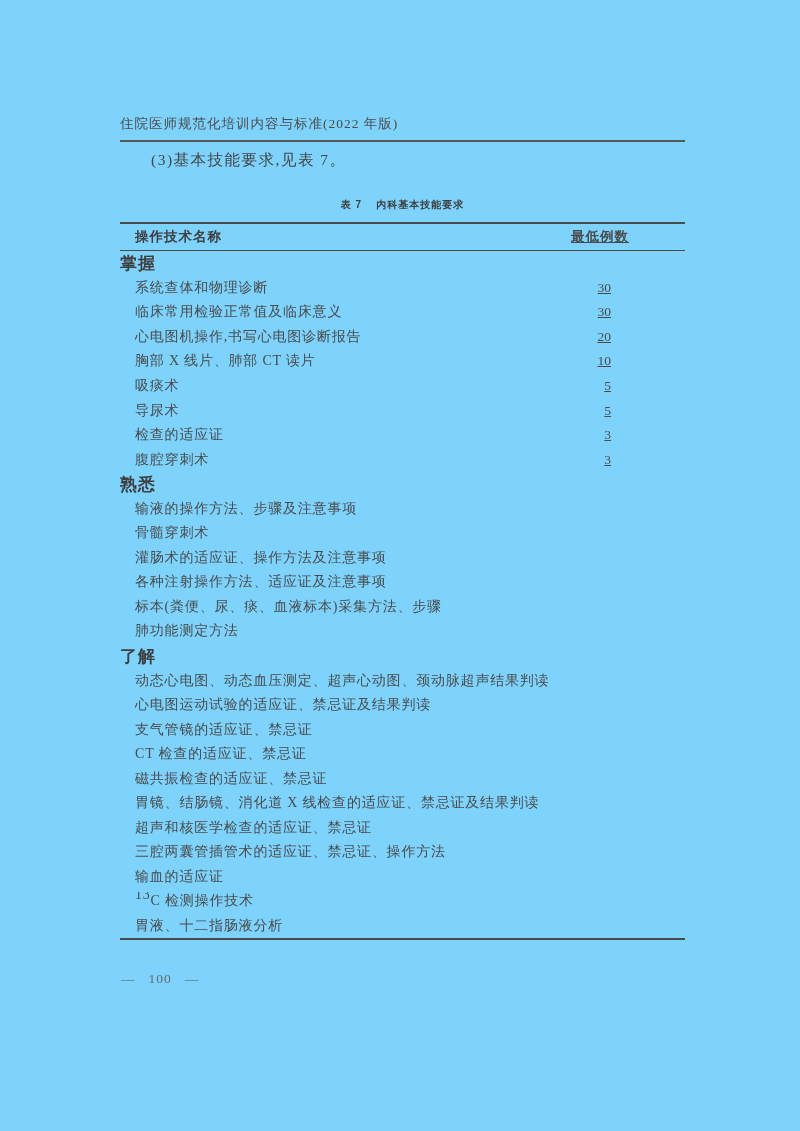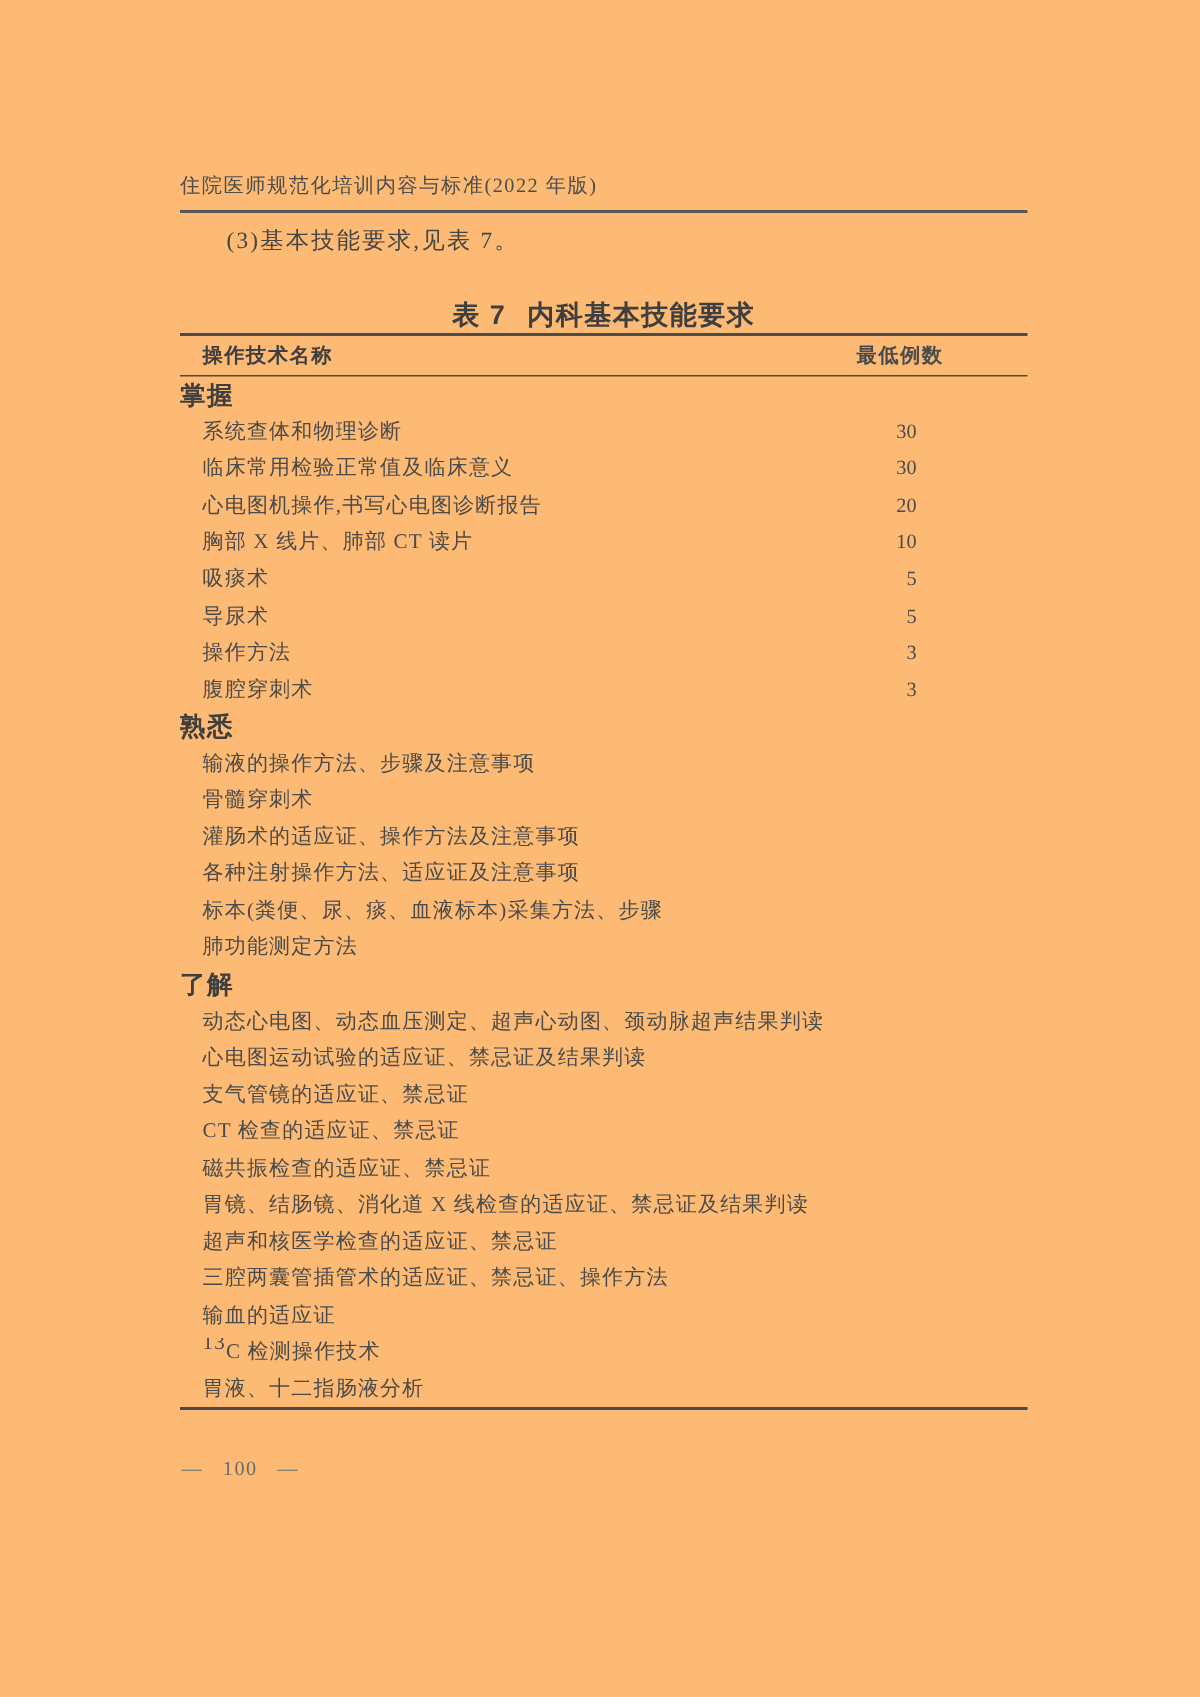--- a/index.html
+++ b/index.html
@@ -4,55 +4,55 @@
 <style>
   html,body { margin:0; padding:0; }
   body {
     width:800px; height:1131px;
     background:#ffffff;
     font-family:"Liberation Serif","DejaVu Serif",serif;
     color:#4b4b4b;
   }
   .page {
     position:relative; width:800px; height:1131px;
-    background:#fdba74; overflow:hidden;
+    background:#7dd3fc; overflow:hidden;
   }
   .running-header {
     position:absolute; left:120px; top:115px; width:565px;
     font-size:13.5px; letter-spacing:1px; color:#4d4d4d;
   }
   .header-rule {
     position:absolute; left:120px; top:140px; width:565px; height:2px;
     background:#585858;
   }
   .intro {
     position:absolute; left:120px; top:150px; width:565px; margin:0;
     font-size:15.5px; letter-spacing:1.5px; text-indent:2em; color:#454545;
   }
   .table-title {
     position:absolute; left:120px; top:198px; width:565px;
     text-align:center; font-family:"Liberation Sans","DejaVu Sans",sans-serif;
-    font-weight:bold; font-size:18px; letter-spacing:1px; color:#3f3f3f;
+    font-weight:bold; font-size:10px; letter-spacing:1px; color:#3f3f3f;
   }
   .table-title .title-gap { display:inline-block; width:14px; }
   .skills-table {
     position:absolute; left:120px; top:222px; width:565px;
     border-top:2px solid #4b4b4b; border-bottom:2px solid #4b4b4b;
     box-sizing:border-box;
   }
   .trow { display:flex; align-items:center; }
   .head-row {
     height:26px; border-bottom:1.5px solid #4b4b4b;
     font-family:"Liberation Sans","DejaVu Sans",sans-serif;
     font-weight:bold; font-size:13.5px; color:#3f3f3f; letter-spacing:1px;gap:36px;
   }
   .tbody .trow { height:24.55px; }
   .cell { box-sizing:border-box; }
   .cell.name { flex:1; white-space:nowrap; overflow:hidden; }
-  .cell.value { width:130px; text-align:right; padding-right:74px; font-size:13.5px; color:#4b4b4b; }
+  .cell.value { width:130px; text-align:right; padding-right:74px; font-size:13.5px; color:#4b4b4b;text-decoration:underline; }
   .head-row .cell.name { padding-left:15px; }
   .head-row .cell.value { text-align:center; padding-right:30px; width:140px; }
   .section-name {
     font-family:"Liberation Sans","DejaVu Sans",sans-serif;
     font-weight:bold; font-size:17px; color:#3f3f3f; letter-spacing:1px;
   }
   .item-name {
     padding-left:15px; font-size:14px; letter-spacing:0.8px; color:#4b4b4b;
   }
   .item-name sup { font-size:14px; line-height:0; }
@@ -105,21 +105,21 @@
         </div>
         <div class="trow">
           <div class="cell name item-name">吸痰术</div>
           <div class="cell value">5</div>
         </div>
         <div class="trow">
           <div class="cell name item-name">导尿术</div>
           <div class="cell value">5</div>
         </div>
         <div class="trow">
-          <div class="cell name item-name">操作方法</div>
+          <div class="cell name item-name">检查的适应证</div>
           <div class="cell value">3</div>
         </div>
         <div class="trow">
           <div class="cell name item-name">腹腔穿刺术</div>
           <div class="cell value">3</div>
         </div>
         <div class="trow">
           <div class="cell name section-name">熟悉</div>
           <div class="cell value"></div>
         </div>

